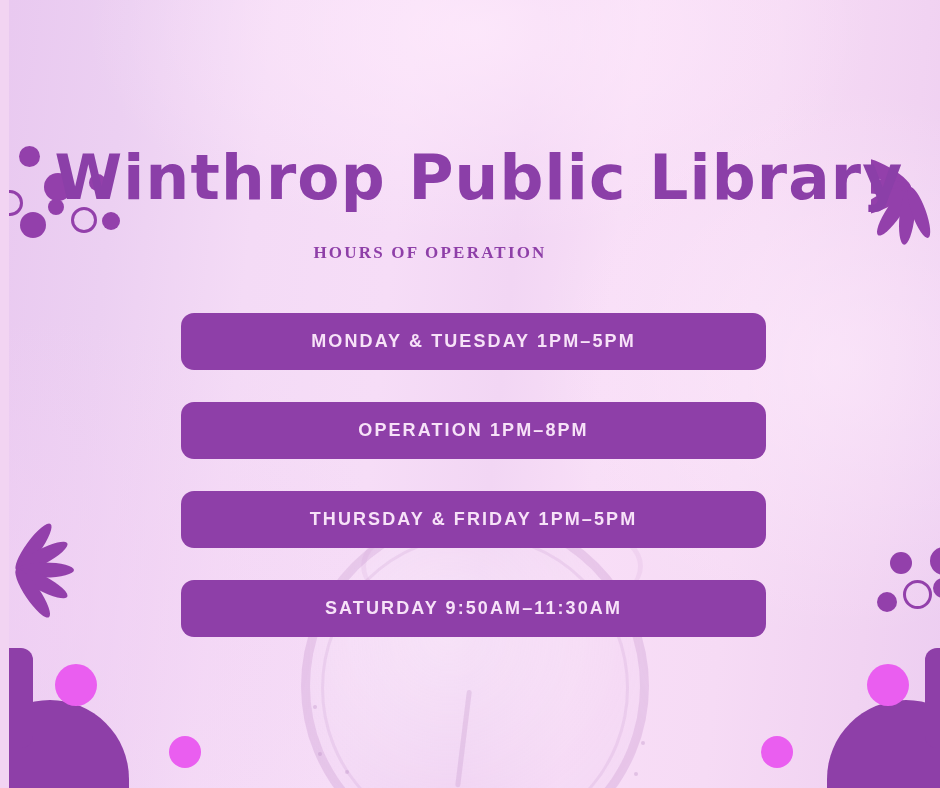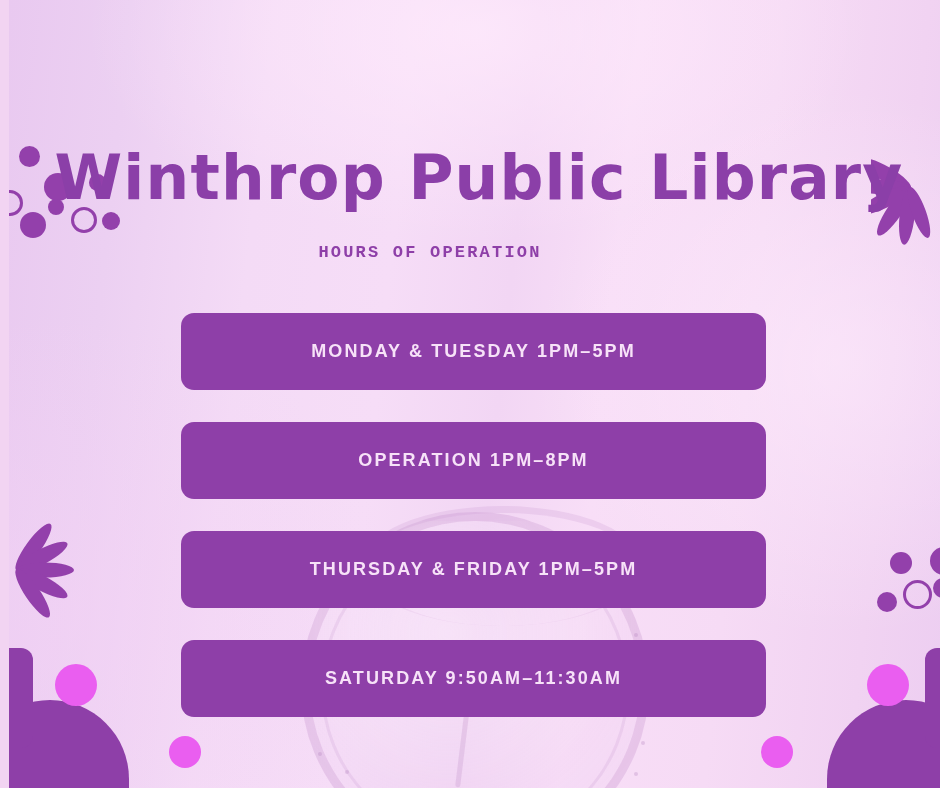--- a/index.html
+++ b/index.html
@@ -167,39 +167,39 @@
     white-space: nowrap;
     transform: scaleX(0.99);
   }
 
   .subtitle {
     position: absolute;
     left: 0;
     top: 243px;
     width: 842px;
     text-align: center;
-    font-family: Liberation Mono, monospace;
+    font-family: Liberation Serif, serif;
     font-weight: bold;
     font-size: 17px;
     letter-spacing: 2.2px;
     color: #8e3fa8;
     white-space: nowrap;
   }
 
   
   .bars {
     position: absolute;
     left: 172px;
     top: 313px;
     width: 585px;
   }
   .hour-bar {
     position: relative;
     width: 585px;
-    height: 77px;
+    height: 57px;
     background: #8e3fa8;
     border-radius: 13px;
     display: flex;
     align-items: center;
     justify-content: center;
     margin-bottom: 32px;
   }
   .hour-bar:nth-child(4) { margin-bottom: 0; margin-top: 14px; }
   .hour-bar-label {
     font-family: "Liberation Sans", sans-serif;

